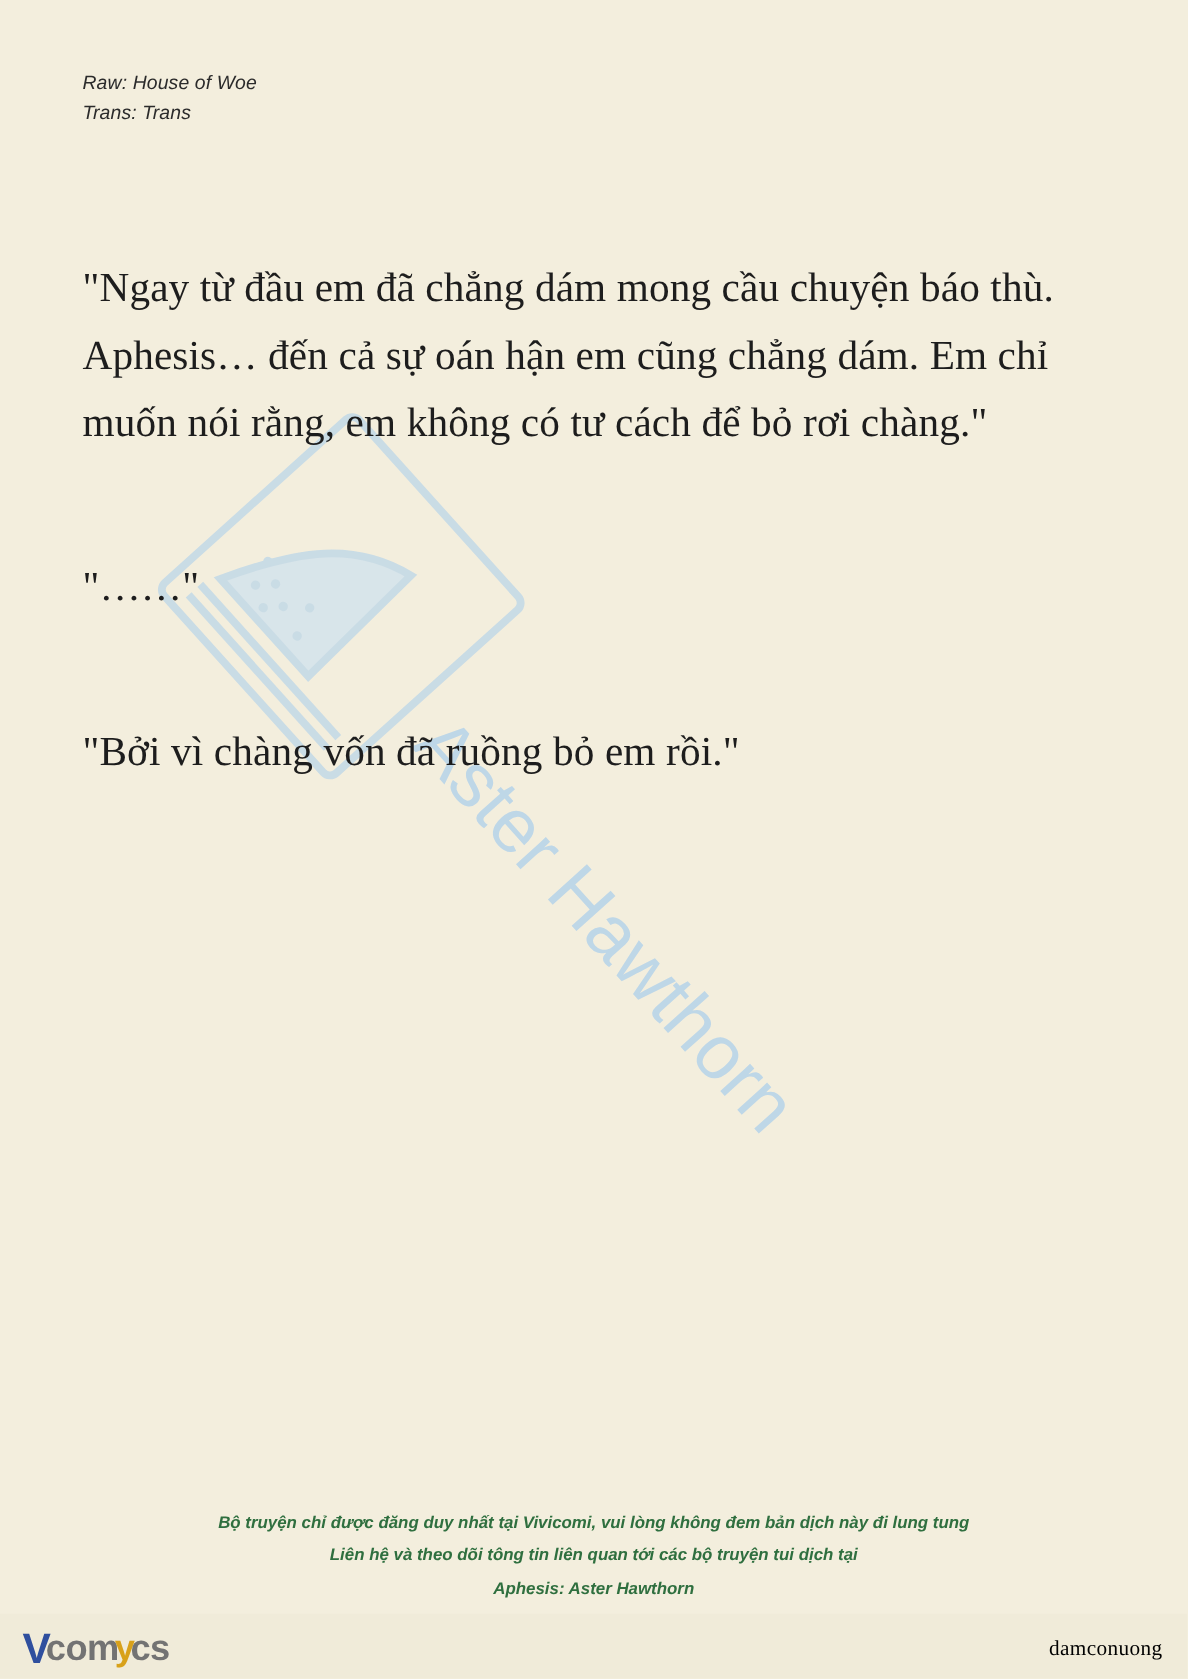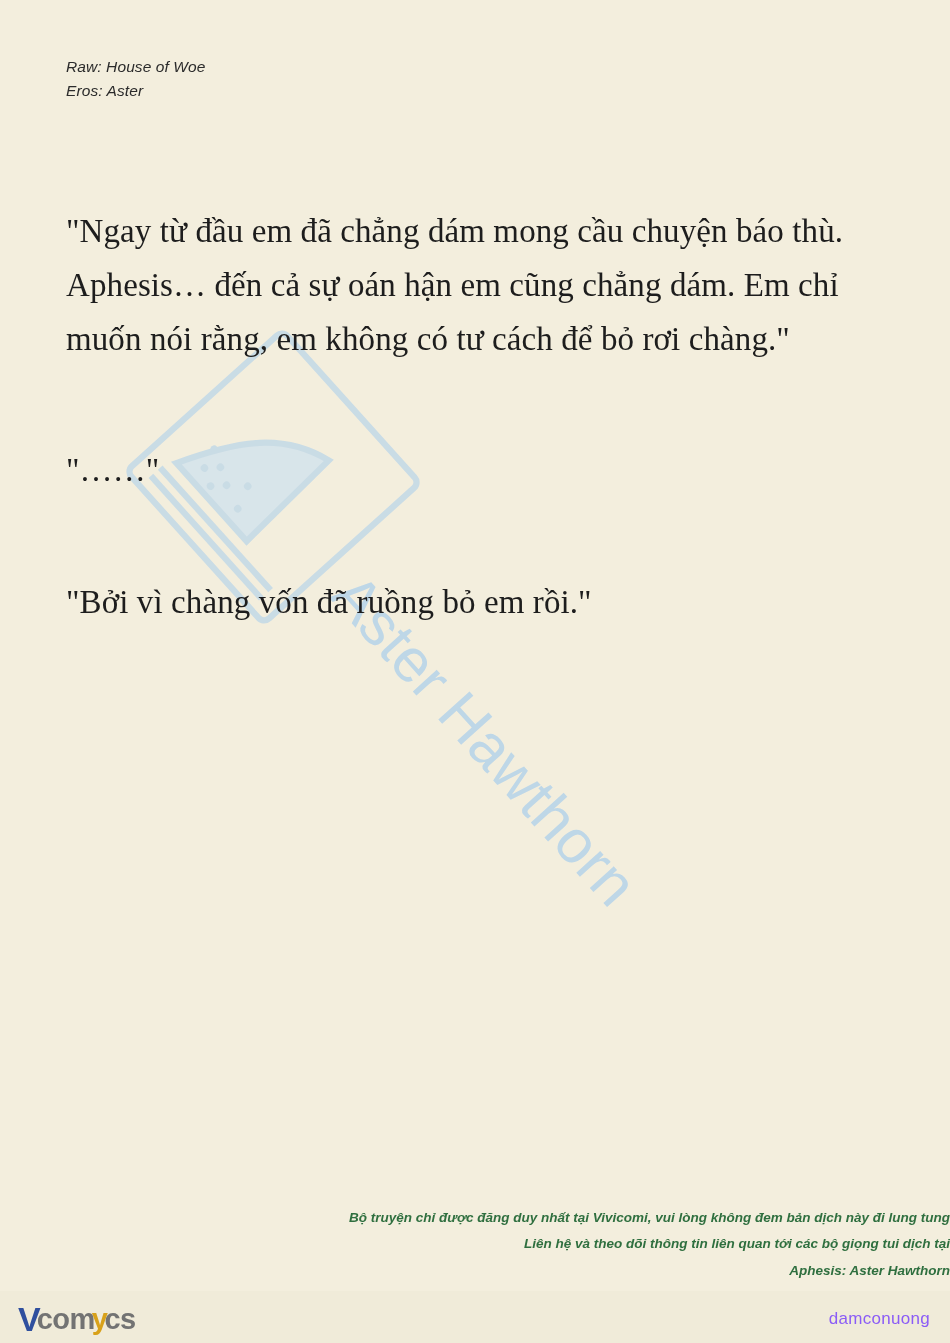--- a/index.html
+++ b/index.html
@@ -82,21 +82,21 @@
     letter-spacing: 0.1px;
   }
   .para + .para { margin-top: 78px; }
 
   
   .footer-note {
     position: absolute;
     left: 0;
     top: 1205px;
     width: 950px;
-    text-align: right;
+    text-align: center;
     font-family: "Liberation Sans", sans-serif;
     font-weight: bold;
     font-style: italic;
     font-size: 13.5px;
     line-height: 1.95;
     color: #2f6f3f;
     z-index: 3;
   }
 
   
@@ -134,35 +134,35 @@
     line-height: 1;
     letter-spacing: -0.5px;
     margin-left: -3px;
     margin-bottom: 1px;
   }
   .vc-y { color: #d8a11a; }
   .site-tag {
     position: absolute;
     right: 20px;
     bottom: 14px;
-    font-family: Liberation Sans, sans-serif;
+    font-family: Liberation Serif, serif;
     font-size: 17px;
-    color: #8b5cf6;
+    color: #000000;
     letter-spacing: 0.3px;
     z-index: 5;
   }
 </style>
 </head>
 <body>
 
 <div id="page">
 
   <div class="credits">
     <div>Raw: House of Woe</div>
-    <div>Eros: Aster</div>
+    <div>Trans: Trans</div>
   </div>
 
   <div class="watermark-wrap">
     <svg class="wm-logo" viewBox="0 0 200 200">
       <g fill="none" stroke="#bcd6e8" stroke-width="5">
         <rect x="18" y="16" width="164" height="168" rx="6"></rect>
         <path d="M40 150 C 60 100, 80 70, 120 58 L 124 150 Z" fill="#cfe2ef" stroke="#bcd6e8"></path>
         <path d="M34 162 L166 162"></path>
         <path d="M34 172 L166 172"></path>
       </g>
@@ -180,21 +180,21 @@
   </div>
 
   <div class="content">
     <p class="para">"Ngay từ đầu em đã chẳng dám mong cầu chuyện báo thù. Aphesis… đến cả sự oán hận em cũng chẳng dám. Em chỉ muốn nói rằng, em không có tư cách để bỏ rơi chàng."</p>
     <p class="para">"……"</p>
     <p class="para">"Bởi vì chàng vốn đã ruồng bỏ em rồi."</p>
   </div>
 
   <div class="footer-note">
     <div>Bộ truyện chỉ được đăng duy nhất tại Vivicomi, vui lòng không đem bản dịch này đi lung tung</div>
-    <div>Liên hệ và theo dõi thông tin liên quan tới các bộ giọng tui dịch tại</div>
+    <div>Liên hệ và theo dõi tông tin liên quan tới các bộ truyện tui dịch tại</div>
     <div>Aphesis: Aster Hawthorn</div>
   </div>
 
   <div class="bottom-bar"></div>
 
   <div class="vcomics-logo">
     <span class="vc-v">V</span>
     <span class="vc-rest">com</span>
     <span class="vc-rest vc-y">y</span>
     <span class="vc-rest">cs</span>

